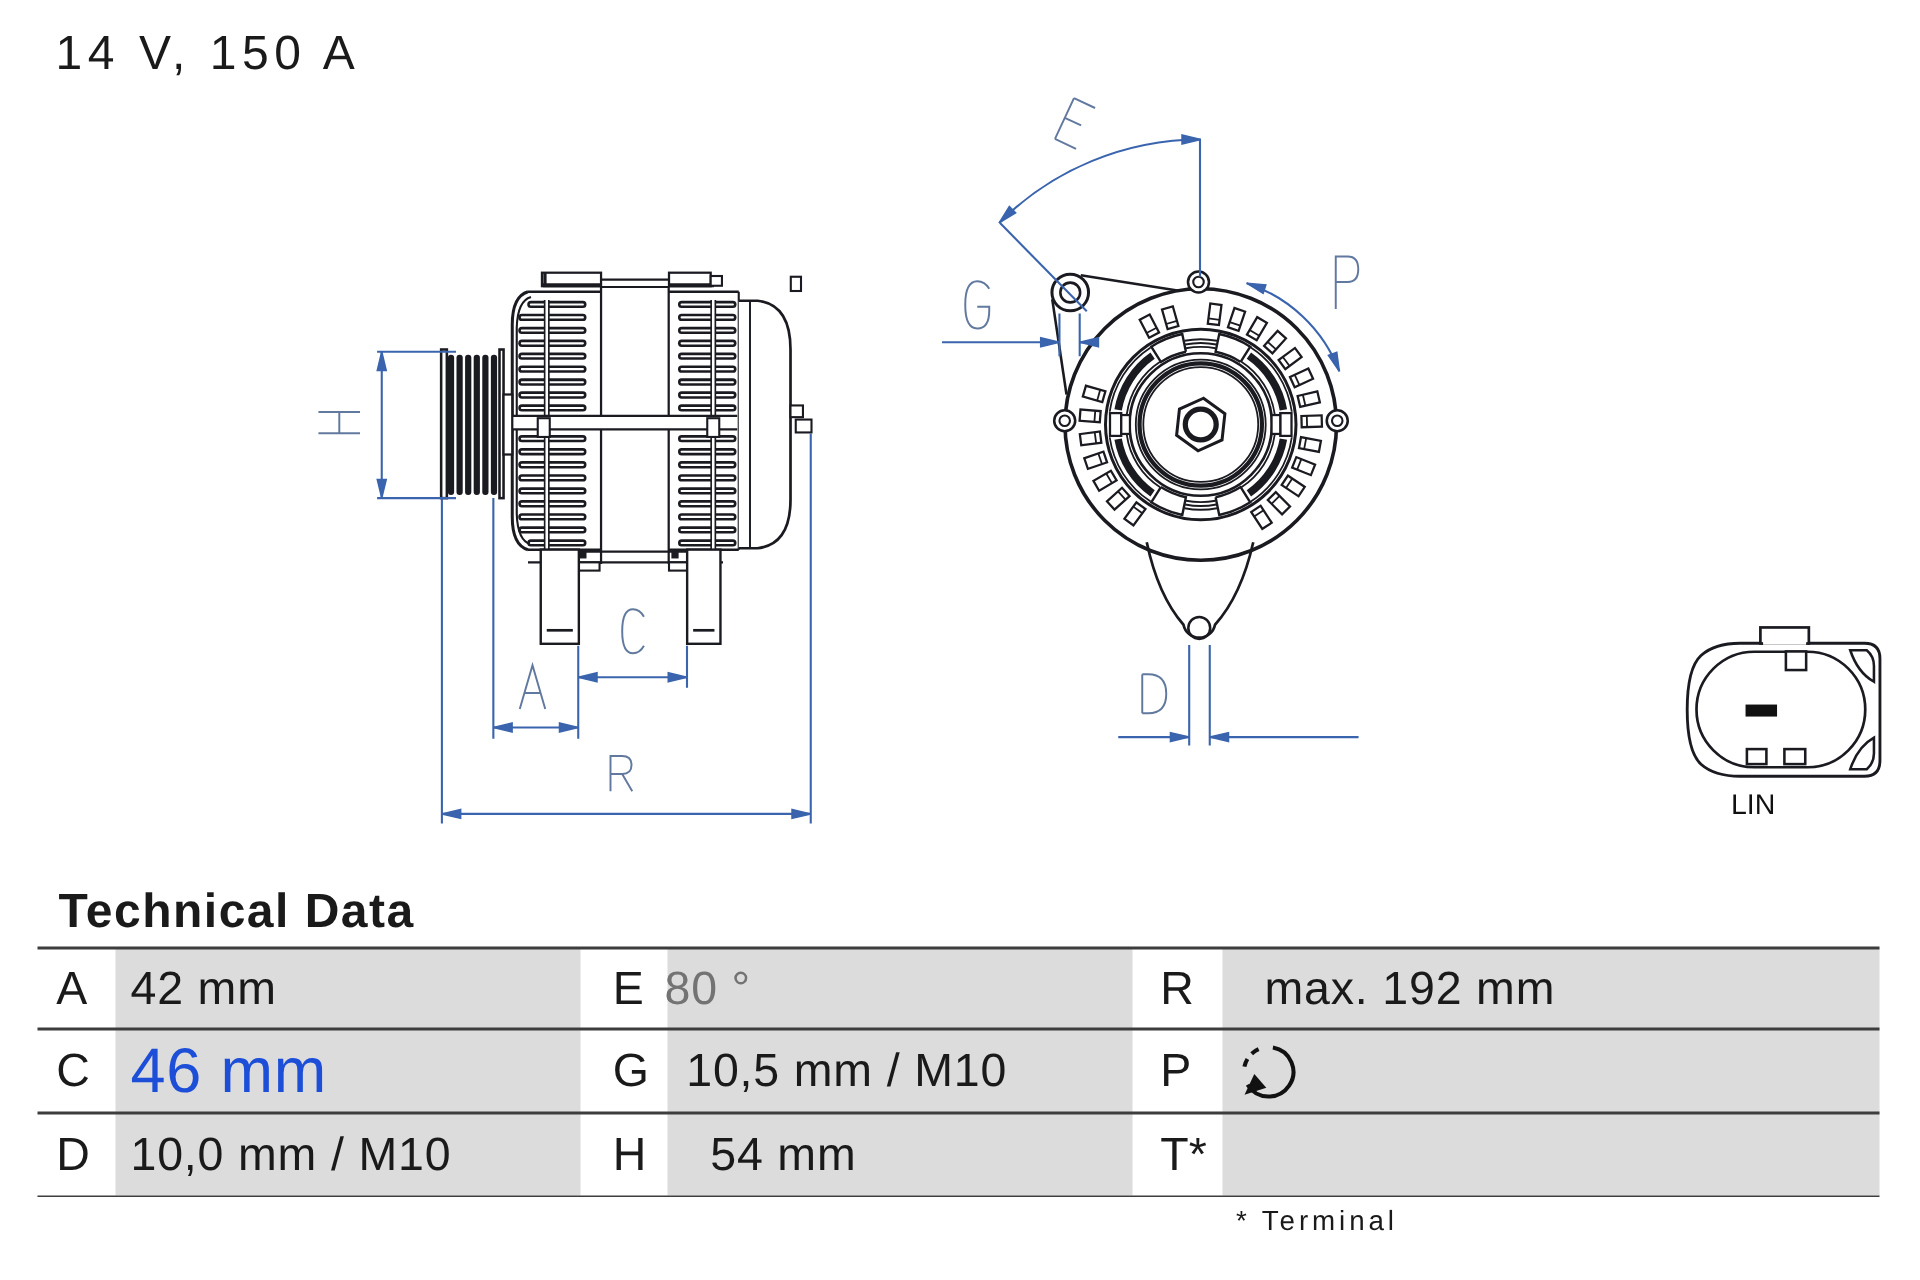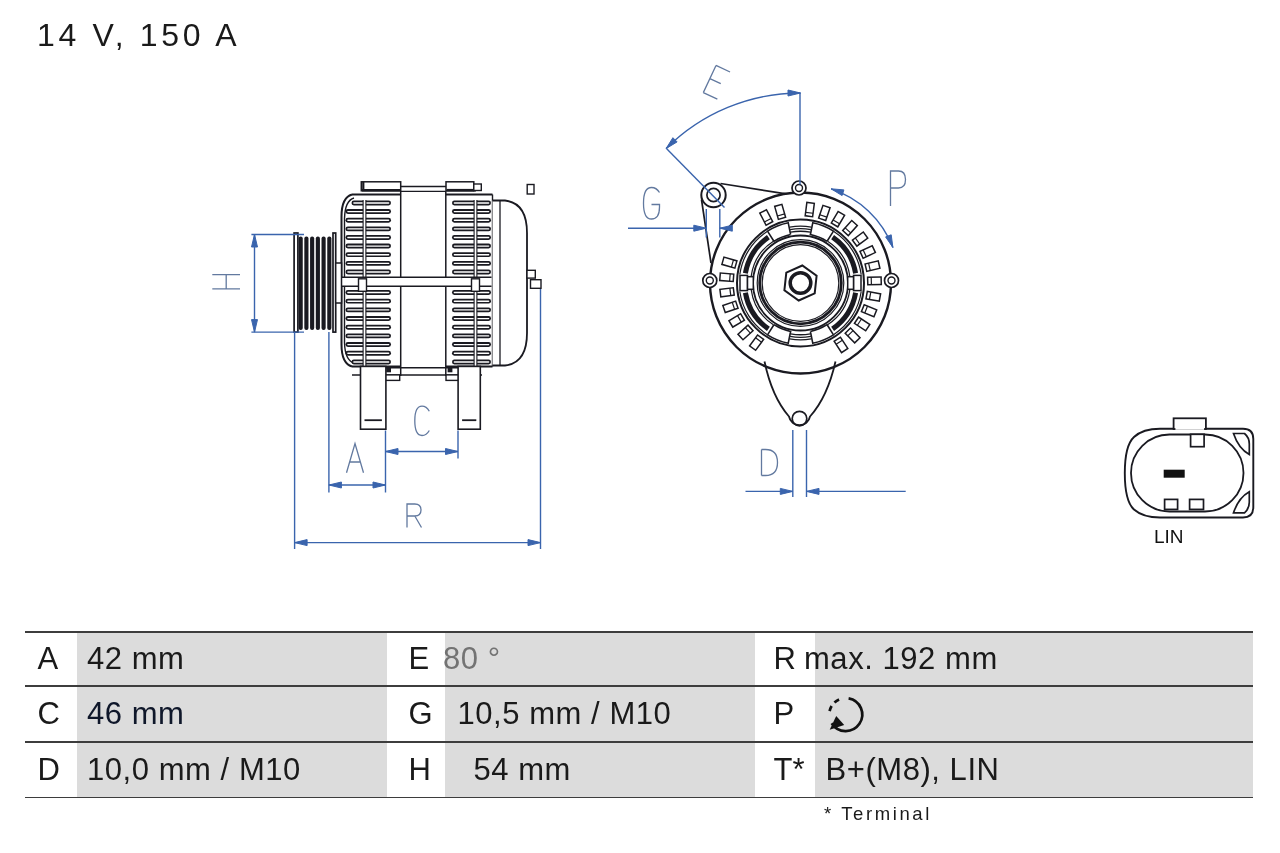--- a/index.html
+++ b/index.html
@@ -330,49 +330,49 @@
 <line x1="806.5" y1="430.0" x2="806.5" y2="497.0" stroke="#3a64ad" stroke-width="1.4" stroke-linecap="butt"></line>
 <line x1="745.5" y1="491.4" x2="792.8" y2="491.4" stroke="#3a64ad" stroke-width="1.4" stroke-linecap="butt"></line>
 <line x1="806.5" y1="491.4" x2="905.7" y2="491.4" stroke="#3a64ad" stroke-width="1.4" stroke-linecap="butt"></line>
 <polygon points="792.8,491.4 780.3,494.4 780.3,488.4" fill="#3a64ad"></polygon>
 <polygon points="806.5,491.4 819.0,488.4 819.0,494.4" fill="#3a64ad"></polygon>
 <path d="M761.5,449.5 V475.5 M761.5,449.5 H765.5 Q777.5,449.5 777.5,462.5 Q777.5,475.5 765.5,475.5 H761.5" stroke="#62799f" stroke-width="1.3" fill="none" stroke-linecap="butt" stroke-linejoin="miter"></path>
 </g>
 <text x="1154" y="542.5" font-family="Liberation Sans, sans-serif" font-size="19" fill="#111">LIN</text>
 </svg>
 <div class="abs" style="left:37px;top:16.5px;font-size:32px;letter-spacing:3.7px;color:#1a1a1a;">14 V, 150 A</div>
+<div class="abs" style="left:39px;top:589px;font-size:32px;letter-spacing:1.0px;font-weight:bold;color:#1a1a1a;">Technical Data</div>
 <div style="position:absolute;left:76.5px;top:632.0px;width:310.5px;height:54.0px;background:#dcdcdc;"></div>
 <div style="position:absolute;left:76.5px;top:686.0px;width:310.5px;height:56.3px;background:#dcdcdc;"></div>
 <div style="position:absolute;left:76.5px;top:742.3px;width:310.5px;height:55.2px;background:#dcdcdc;"></div>
 <div style="position:absolute;left:445.0px;top:632.0px;width:309.5px;height:54.0px;background:#dcdcdc;"></div>
 <div style="position:absolute;left:445.0px;top:686.0px;width:309.5px;height:56.3px;background:#dcdcdc;"></div>
 <div style="position:absolute;left:445.0px;top:742.3px;width:309.5px;height:55.2px;background:#dcdcdc;"></div>
 <div style="position:absolute;left:815.0px;top:632.0px;width:438.0px;height:54.0px;background:#dcdcdc;"></div>
 <div style="position:absolute;left:815.0px;top:686.0px;width:438.0px;height:56.3px;background:#dcdcdc;"></div>
 <div style="position:absolute;left:815.0px;top:742.3px;width:438.0px;height:55.2px;background:#dcdcdc;"></div>
 <div style="position:absolute;left:24.5px;top:631.1px;width:1228.5px;height:1.8px;background:#3d3d3d;"></div>
 <div style="position:absolute;left:24.5px;top:685.1px;width:1228.5px;height:1.8px;background:#3d3d3d;"></div>
 <div style="position:absolute;left:24.5px;top:741.4px;width:1228.5px;height:1.8px;background:#3d3d3d;"></div>
 <div style="position:absolute;left:24.5px;top:796.6px;width:1228.5px;height:1.8px;background:#3d3d3d;"></div>
 <div style="position:absolute;left:37.5px;top:641.0px;height:36px;line-height:36px;font-size:31px;color:#1a1a1a;">A</div>
 <div style="position:absolute;left:87.0px;top:641.0px;height:36px;line-height:36px;font-size:31px;letter-spacing:0.55px;color:#1a1a1a;">42 mm</div>
 <div style="position:absolute;left:408.5px;top:641.0px;height:36px;line-height:36px;font-size:31px;color:#1a1a1a;">E</div>
 <div style="position:absolute;left:443px;top:641.0px;height:36px;line-height:36px;font-size:31px;letter-spacing:0.55px;color:#737373;">80 °</div>
 <div style="position:absolute;left:773.5px;top:641.0px;height:36px;line-height:36px;font-size:31px;color:#1a1a1a;">R</div>
-<div style="position:absolute;left:804px;top:641.0px;height:36px;line-height:36px;font-size:31px;letter-spacing:0.55px;color:#1a1a1a;">max. 192 mm</div>
+<div style="position:absolute;left:843px;top:641.0px;height:36px;line-height:36px;font-size:31px;letter-spacing:0.55px;color:#1a1a1a;">max. 192 mm</div>
 <div style="position:absolute;left:37.5px;top:696.1px;height:36px;line-height:36px;font-size:31px;color:#1a1a1a;">C</div>
-<div style="position:absolute;left:87.0px;top:696.1px;height:36px;line-height:36px;font-size:31px;letter-spacing:0.55px;color:#0f172a;">46 mm</div>
+<div style="position:absolute;left:87.0px;top:696.1px;height:36px;line-height:36px;font-size:42px;letter-spacing:0.55px;color:#1d4ed8;">46 mm</div>
 <div style="position:absolute;left:408.5px;top:696.1px;height:36px;line-height:36px;font-size:31px;color:#1a1a1a;">G</div>
 <div style="position:absolute;left:457.5px;top:696.1px;height:36px;line-height:36px;font-size:31px;letter-spacing:0.55px;color:#1a1a1a;text-align:center;">10,5 mm / M10</div>
 <div style="position:absolute;left:773.5px;top:696.1px;height:36px;line-height:36px;font-size:31px;color:#1a1a1a;">P</div>
 <div style="position:absolute;left:37.5px;top:751.9px;height:36px;line-height:36px;font-size:31px;color:#1a1a1a;">D</div>
 <div style="position:absolute;left:87.0px;top:751.9px;height:36px;line-height:36px;font-size:31px;letter-spacing:0.55px;color:#1a1a1a;">10,0 mm / M10</div>
 <div style="position:absolute;left:408.5px;top:751.9px;height:36px;line-height:36px;font-size:31px;color:#1a1a1a;">H</div>
 <div style="position:absolute;left:457.5px;top:751.9px;height:36px;line-height:36px;font-size:31px;letter-spacing:0.55px;color:#1a1a1a;margin-left:16px;">54 mm</div>
 <div style="position:absolute;left:773.5px;top:751.9px;height:36px;line-height:36px;font-size:31px;color:#1a1a1a;">T*</div>
-<div style="position:absolute;left:825.5px;top:751.9px;height:36px;line-height:36px;font-size:31px;letter-spacing:0.55px;color:#1a1a1a;">B+(M8), LIN</div>
 <svg class="abs" style="left:820px;top:690px" width="60" height="55" viewBox="820 690 60 55">
 <path d="M848.6,698.3 A16.5,16.5 0 1 1 831.7,723.2" stroke="#111" stroke-width="2.7" fill="none"></path>
 <path d="M829.6,711.1 A16.5,16.5 0 0 1 842.3,698.4" stroke="#111" stroke-width="2.7" fill="none" stroke-dasharray="5.5,4.5"></path>
 <polygon points="829.7,729.8 836.2,716.0 844.2,725.1" fill="#111"></polygon>
 </svg>
 <div class="abs" style="left:824px;top:802.5px;font-size:18.5px;letter-spacing:2.6px;color:#1a1a1a;text-align:right;">* Terminal</div>
 </div>
 
 </body></html>

